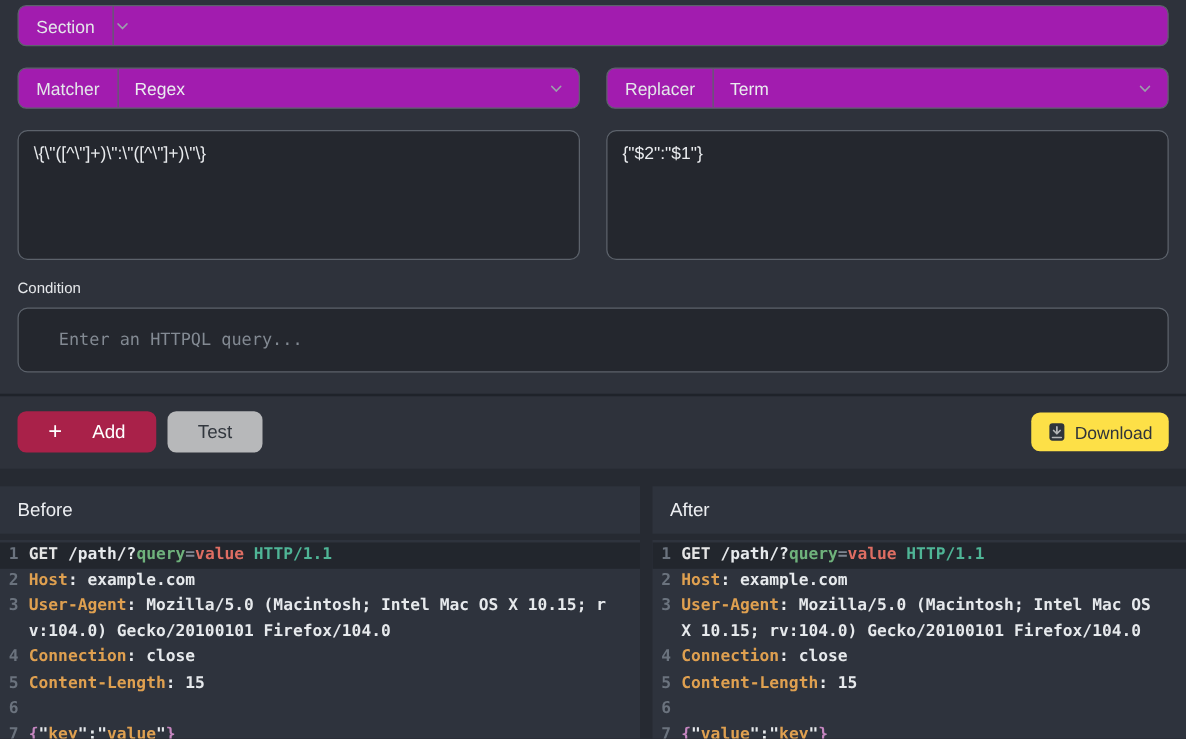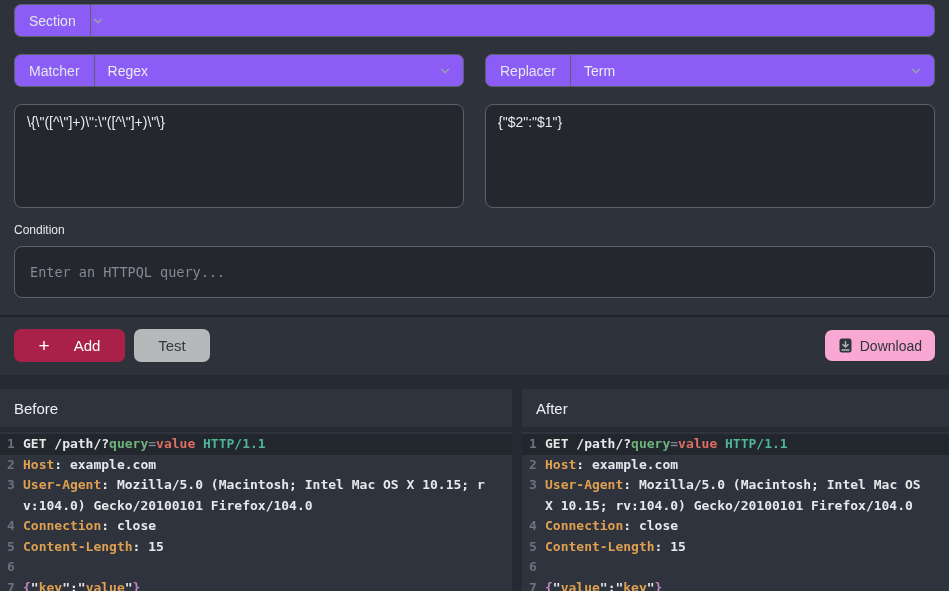--- a/index.html
+++ b/index.html
@@ -11,21 +11,21 @@
     flex-direction: column;
   }
 
   
   .form-area { background: #2e323b; padding-top: 4px; }
   .row { display: flex; gap: 21px; margin: 0 14px; }
   .mt18 { margin-top: 17px; }
 
   .select-group {
     display: flex; align-items: stretch; flex: 1; height: 33px;
-    background: #8b5cf6; border: 1px solid #5c626b; border-radius: 7px;
+    background: #a21caf; border: 1px solid #5c626b; border-radius: 7px;
     cursor: pointer; overflow: hidden;
   }
   .select-label {
     display: flex; align-items: center; padding: 0 14px;
     border-right: 1px solid #5c626b; color: #e4e7ea; font-size: 14px;
     flex: none;
   }
   .select-value {
     display: flex; align-items: center; padding: 0 13px;
     color: #eaecef; font-size: 14px; flex: 1;
@@ -38,39 +38,39 @@
     color: #e9ebee; font-family: "Liberation Sans", sans-serif; font-size: 14px;
     padding: 8px 12px; line-height: 1.35;
   }
 
   .section-label { margin: 15px 14px 0; color: #e6e8eb; font-size: 12px; }
 
   .condition-input {
     display: block; width: 921px; height: 52px; margin: 9px 14px 0;
     background: #24272e; border: 1px solid #5c626b; border-radius: 8px;
     color: #e9ebee; font-family: "DejaVu Sans Mono", monospace; font-size: 13.5px;
-    padding: 0 15px; outline: none;
+    padding: 0 32px; outline: none;
   }
   .condition-input::placeholder { color: #838a93; opacity: 1; }
 
   .actions-bar {
     margin-top: 17px; border-top: 2px solid #1f232a;
     display: flex; align-items: center; padding: 12px 14px 13px;
   }
   .btn {
     display: flex; align-items: center; justify-content: center;
     height: 33px; border: none; border-radius: 7px; cursor: pointer;
     font-family: "Liberation Sans", sans-serif; font-size: 15px;
   }
   .btn-add { width: 111px; background: #a92149; color: #ffffff; gap: 24px; }
   .btn-add .plus { font-size: 19px; font-weight: 400; line-height: 1; }
   .btn-test { width: 76px; background: #b7b8ba; color: #32373e; margin-left: 9px; }
   .btn-download {
     margin-left: auto; height: 31px; padding: 0 13px;
-    background: #f9a8d4; color: #2f343b; font-size: 14px; gap: 7px;
+    background: #fde047; color: #2f343b; font-size: 14px; gap: 7px;
   }
 
   
   .panels { display: flex; gap: 10px; margin-top: 14px; flex: 1; min-height: 0; }
   .panel { display: flex; flex-direction: column; min-width: 0; justify-content: space-between; }
   .panel-before { width: 512px; flex: none; }
   .panel-after { flex: 1; }
   .panel-header {
     height: 38px; flex: none; background: #2e333d;
     display: flex; align-items: center; padding: 0 14px;

